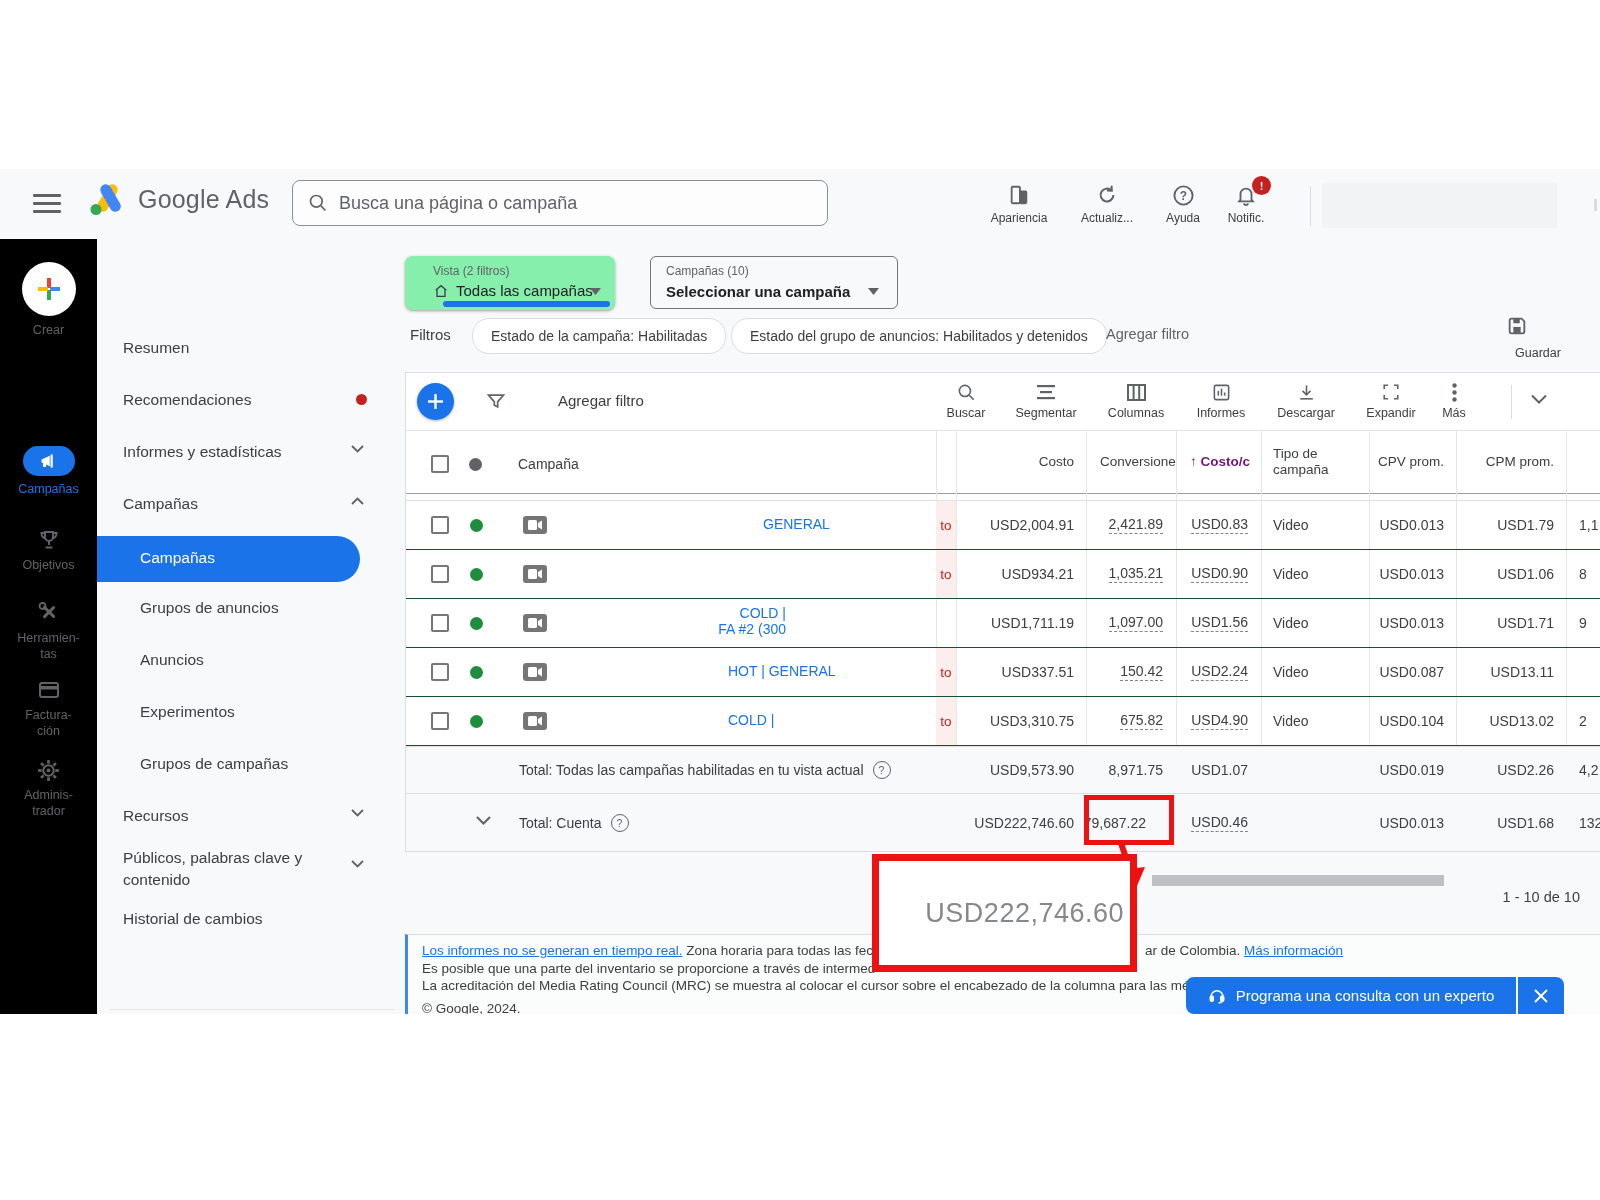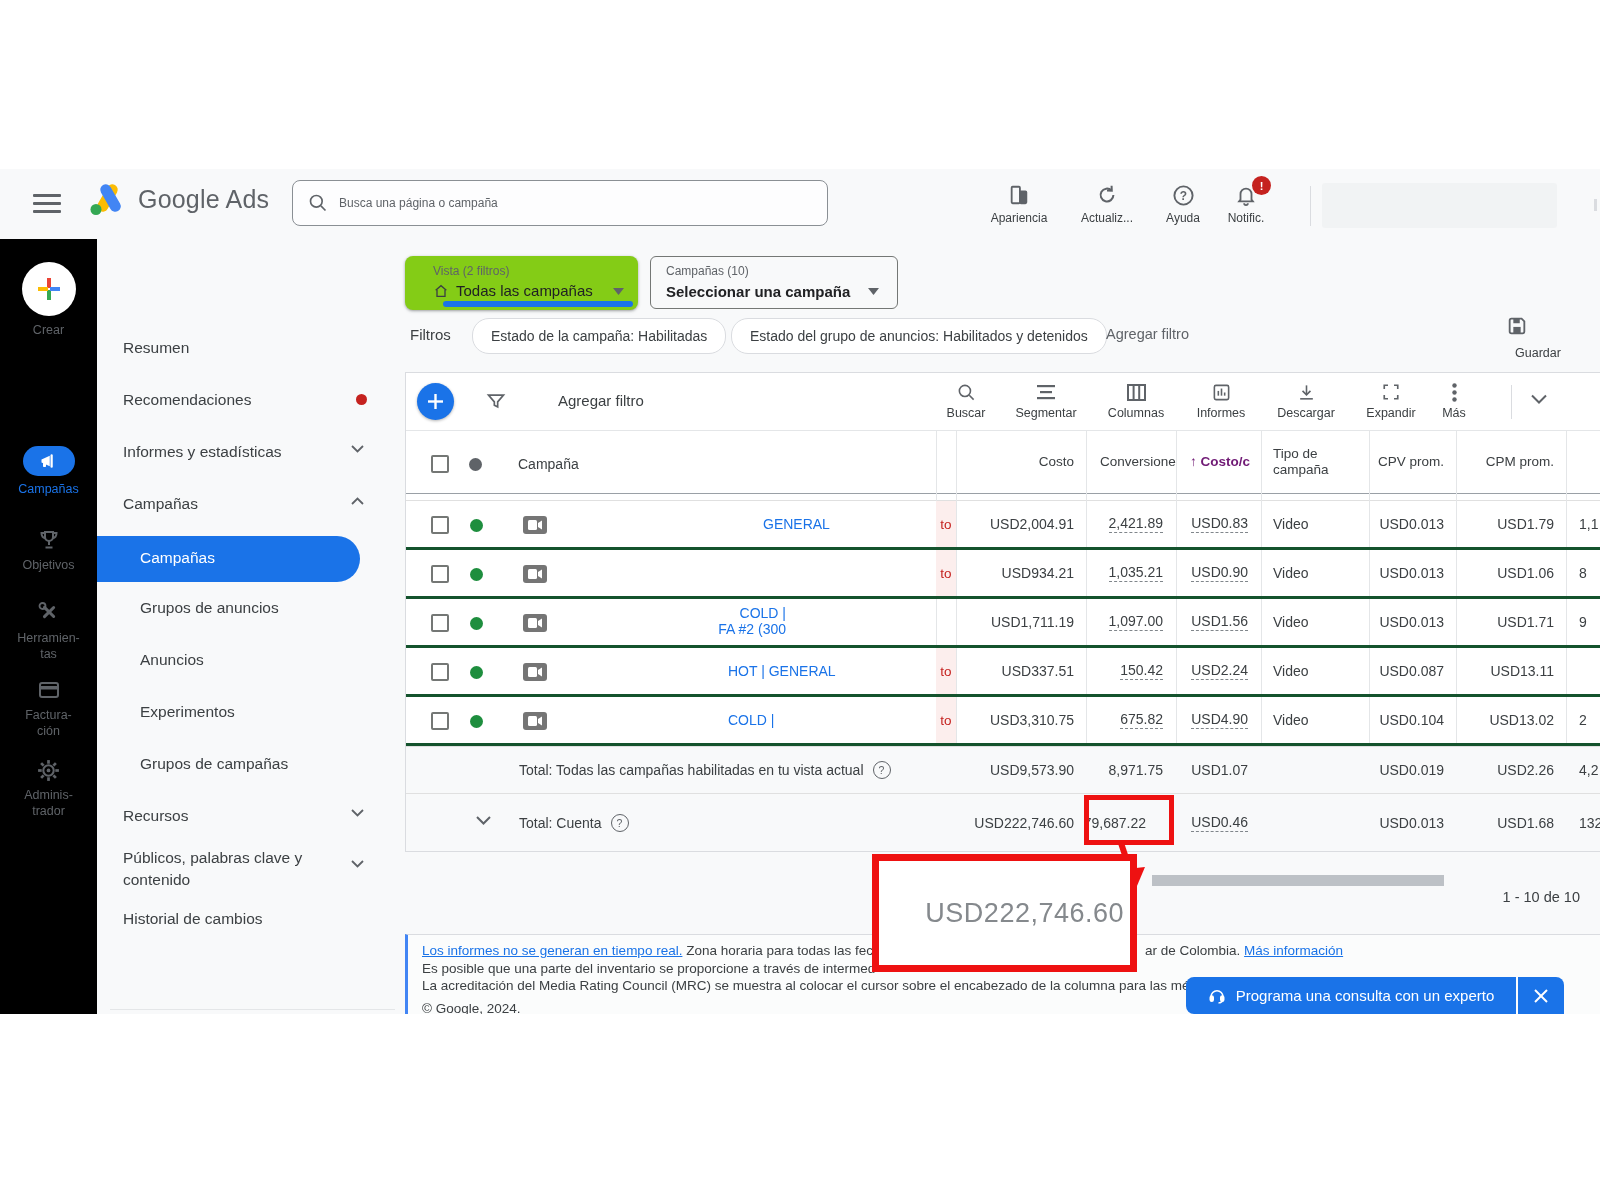--- a/index.html
+++ b/index.html
@@ -5,21 +5,21 @@
   html,body{margin:0;padding:0;}
   body{width:1600px;height:1200px;background:#fff;font-family:"Liberation Sans","DejaVu Sans",sans-serif;position:relative;overflow:hidden;color:#3c4043;}
   .app{position:absolute;left:0;top:169px;width:1600px;height:845px;background:#f8f9fa;overflow:hidden;}
   
   .topbar{position:absolute;left:0;top:0;width:1600px;height:70px;background:#f8f9fa;}
   .hamburger{position:absolute;left:33px;top:25px;width:28px;height:20px;cursor:pointer;}
   .hamburger span{display:block;height:3px;background:#5f6368;margin-bottom:5px;border-radius:1px;}
   .logo{position:absolute;left:88px;top:12px;display:flex;align-items:center;gap:10px;}
   .logo-text{font-size:25px;color:#5f6368;letter-spacing:.2px;}
   .search{position:absolute;left:292px;top:11px;width:536px;height:46px;border:1.5px solid #8a8f94;border-radius:8px;background:#fdfdfe;display:flex;align-items:center;padding-left:15px;box-sizing:border-box;gap:11px;}
-  .search-ph{font-size:12px;color:#5f6368;}
+  .search-ph{font-size:18px;color:#5f6368;}
   .tb-act{position:absolute;top:13px;width:80px;text-align:center;color:#3c4043;cursor:pointer;}
   .tb-act .ic{height:26px;display:flex;align-items:center;justify-content:center;color:#5f6368;}
   .tb-act .lbl{font-size:12px;margin-top:3px;}
   .badge{position:absolute;left:46px;top:-6px;width:19px;height:19px;background:#c5221f;border-radius:50%;color:#fff;font-size:11px;font-weight:bold;display:flex;align-items:center;justify-content:center;}
   .tb-divider{position:absolute;left:1310px;top:17px;width:1px;height:40px;background:#dadce0;}
   .account-rect{position:absolute;left:1322px;top:14px;width:235px;height:45px;background:#f1f3f4;border-radius:3px;}
   .edge-mark{position:absolute;left:1594px;top:30px;width:3px;height:12px;background:#dadce0;}
   
   .rail{position:absolute;left:0;top:70px;width:97px;height:775px;border-right:1px solid #e4e6e8;background:#000000;}
   .rail-item{position:absolute;width:97px;text-align:center;color:#5f6368;font-size:12.5px;line-height:16px;cursor:pointer;}
@@ -30,21 +30,21 @@
   
   .nav{position:absolute;left:97px;top:70px;width:308px;height:775px;background:#f8f9fa;}
   .nav-item{position:absolute;left:26px;font-size:15.5px;color:#3c4043;cursor:pointer;white-space:nowrap;}
   .nav-sub{left:43px;}
   .nav-chev{position:absolute;left:228px;top:2px;color:#5f6368;}
   .red-dot{position:absolute;left:233px;top:3px;width:11px;height:11px;border-radius:50%;background:#c5221f;}
   .nav-sel{position:absolute;left:0;top:297px;width:263px;height:46px;background:#1a73e8;border-radius:0 28px 28px 0;}
   .nav-sel span{position:absolute;left:43px;top:13px;color:#fff;font-size:15.5px;font-weight:500;}
   .nav-divider{position:absolute;left:13px;top:770px;width:285px;height:1px;background:#e4e6e8;}
   
-  .vista-card{position:absolute;left:405px;top:87px;width:233px;height:54px;background:#84cc16;border-radius:8px;box-shadow:0 1px 2px rgba(60,64,67,.3),0 1px 3px 1px rgba(60,64,67,.15);cursor:pointer;text-align:center;}
+  .vista-card{position:absolute;left:405px;top:87px;width:210px;height:54px;background:#86efac;border-radius:8px;box-shadow:0 1px 2px rgba(60,64,67,.3),0 1px 3px 1px rgba(60,64,67,.15);cursor:pointer;text-align:center;}
   .vista-label{position:absolute;left:28px;top:8px;font-size:12px;color:#5f6368;}
   .vista-row{position:absolute;left:28px;top:26px;display:flex;align-items:center;gap:7px;}
   .vista-value{font-size:15px;font-weight:400;color:#202124;}
   .vista-underline{position:absolute;left:38px;right:5px;bottom:3px;height:6px;border-radius:3px;background:#1a73e8;}
   .vista-caret{position:absolute;right:14px;top:32px;}
   .camp-select{position:absolute;left:650px;top:87px;width:248px;height:53px;border:1px solid #747775;border-radius:6px;box-sizing:border-box;cursor:pointer;}
   .camp-label{position:absolute;left:15px;top:7px;font-size:12px;color:#5f6368;}
   .camp-value{position:absolute;left:15px;top:26px;font-size:15px;font-weight:600;color:#202124;}
   .camp-caret{position:absolute;right:18px;top:31px;}
   
@@ -82,21 +82,21 @@
   .c-cpv{left:963px;width:87px;justify-content:flex-end;padding-right:12px;}
   .c-cpm{left:1050px;width:110px;justify-content:flex-end;padding-right:12px;}
   .c-extra{left:1160px;width:35px;justify-content:flex-start;padding-left:13px;}
   .hcell{font-size:13.5px;font-weight:500;}
   .hcell.c-conv{justify-content:flex-start;padding-left:14px;}
   .hcell.c-cpc{justify-content:flex-start;padding-left:14px;font-weight:700;color:#701a75;}
   .tipo-2l{line-height:16px;}
   .vline{position:absolute;top:57px;height:421px;width:1px;background:#e4e6e8;}
   
   .rows{position:absolute;left:0;top:128px;width:100%;}
-  .row{position:relative;width:100%;height:49px;border-bottom:3px solid #14532d;box-sizing:border-box;text-decoration:underline;}
+  .row{position:relative;width:100%;height:49px;border-bottom:1px solid #14532d;box-sizing:border-box;text-decoration:underline;}
   .row .checkbox{position:absolute;left:25px;top:15px;}
   .green-dot{position:absolute;left:64px;top:18px;width:13px;height:13px;border-radius:50%;background:#1e8e3e;}
   .cam{position:absolute;left:117px;top:15px;width:24px;height:18px;background:#757575;border-radius:3px;display:flex;align-items:center;justify-content:center;}
   .frag{position:absolute;font-size:14px;color:#1a73e8;cursor:pointer;white-space:nowrap;}
   .strip{position:absolute;left:530px;top:0;width:20px;height:100%;display:flex;align-items:center;justify-content:center;font-size:13.5px;color:#c5221f;}
   .strip.pink{background:#fceeed;}
   .dash{border-bottom:1.5px dashed #80868b;padding-bottom:1px;}
   
   .totals{position:absolute;left:0;top:373px;width:100%;}
   .trow{position:relative;width:100%;background:#f8f9fa;border-top:1px solid #e0e0e0;box-sizing:border-box;}

